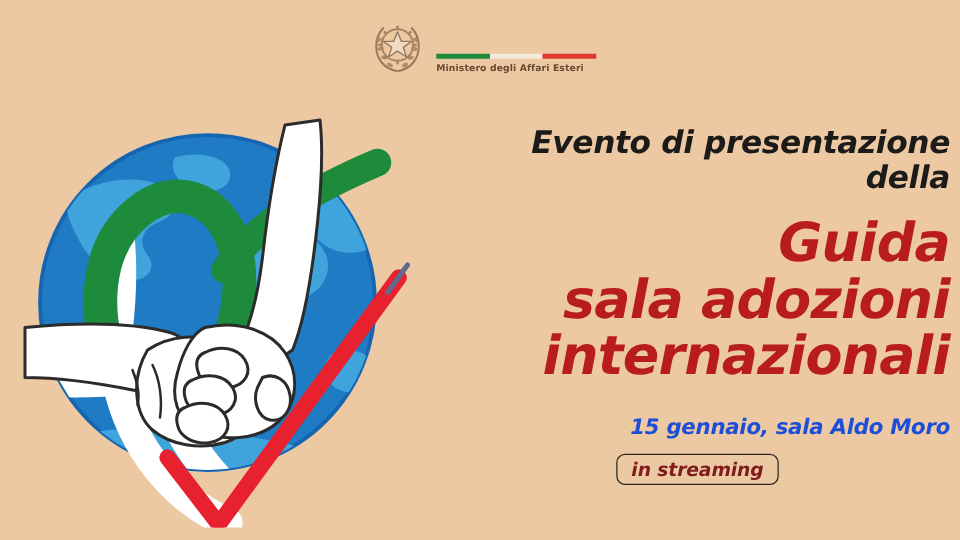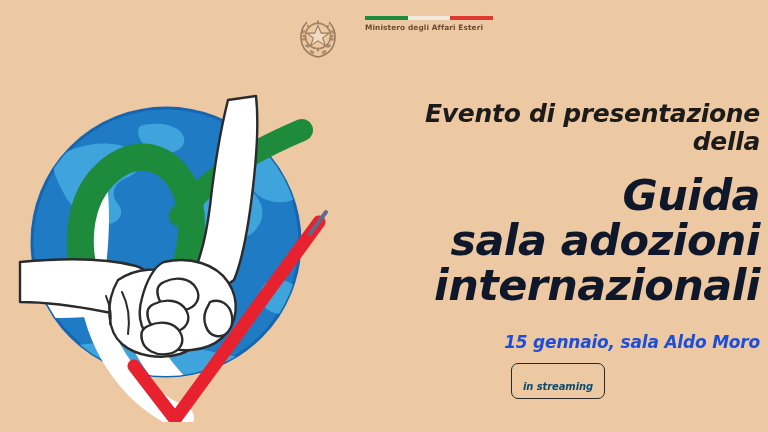--- a/index.html
+++ b/index.html
@@ -20,22 +20,22 @@
     background: #edc9a3;
     overflow: hidden;
   }
 
   
   .ministry-header {
     position: absolute;
     left: 296px;
     top: 14px;
     display: flex;
-    align-items: flex-start;
-    gap: 25px;
+    align-items: flex-end;
+    gap: 9px;
   }
   .emblem {
     width: 44px;
     height: 46px;
     flex: 0 0 auto;
     opacity: 0.72;
   }
   .ministry-text-block {
     display: flex;
     flex-direction: column;
@@ -91,21 +91,21 @@
     color: #1c1b1a;
     margin: 0;
   }
   .main-title {
     font-family: "DejaVu Sans", sans-serif;
     font-weight: 700;
     font-style: italic;
     font-size: 43px;
     line-height: 45px;
     letter-spacing: -0.6px;
-    color: #0f172a;
+    color: #b91c1c;
     margin: 17px 0 0 0;
   }
   .main-title .tl { display: block; }
   .event-date {
     font-family: "DejaVu Sans", sans-serif;
     font-weight: 700;
     font-style: italic;
     font-size: 17px;
     line-height: 20px;
     letter-spacing: -0.2px;
@@ -114,28 +114,28 @@
   }
   .badge-row {
     margin-top: 11px;
     display: flex;
     justify-content: center;
   }
   .streaming-badge {
     display: inline-block;
     border: 1.4px solid #2b2724;
     border-radius: 7px;
-    padding: 16px 11px 4px 11px;
-    font-family: "DejaVu Sans", sans-serif;
-    font-weight: 700;
-    font-style: italic;
-    font-size: 10px;
+    padding: 5px 11px 4px 11px;
+    font-family: "DejaVu Sans", sans-serif;
+    font-weight: 700;
+    font-style: italic;
+    font-size: 15px;
     line-height: 14px;
     letter-spacing: -0.1px;
-    color: #0c4a6e;
+    color: #7f1d1d;
     background: transparent;
   }
 </style>
 </head>
 <body>
 
 <div id="poster">
 
   <div class="ministry-header">
 

